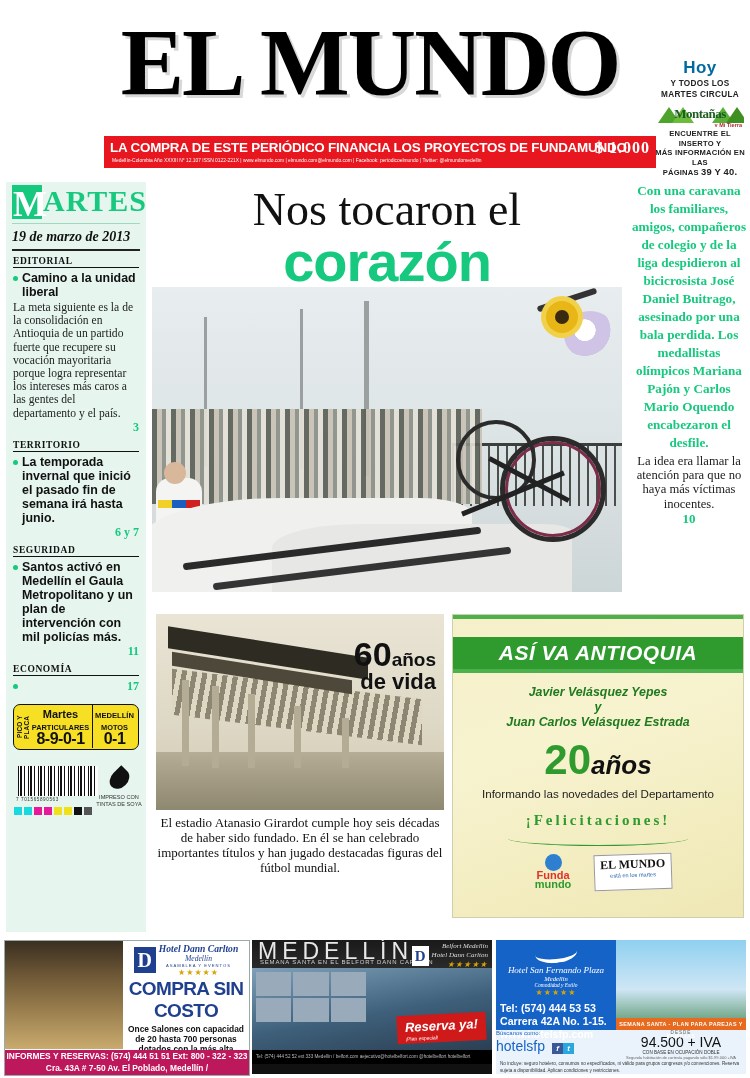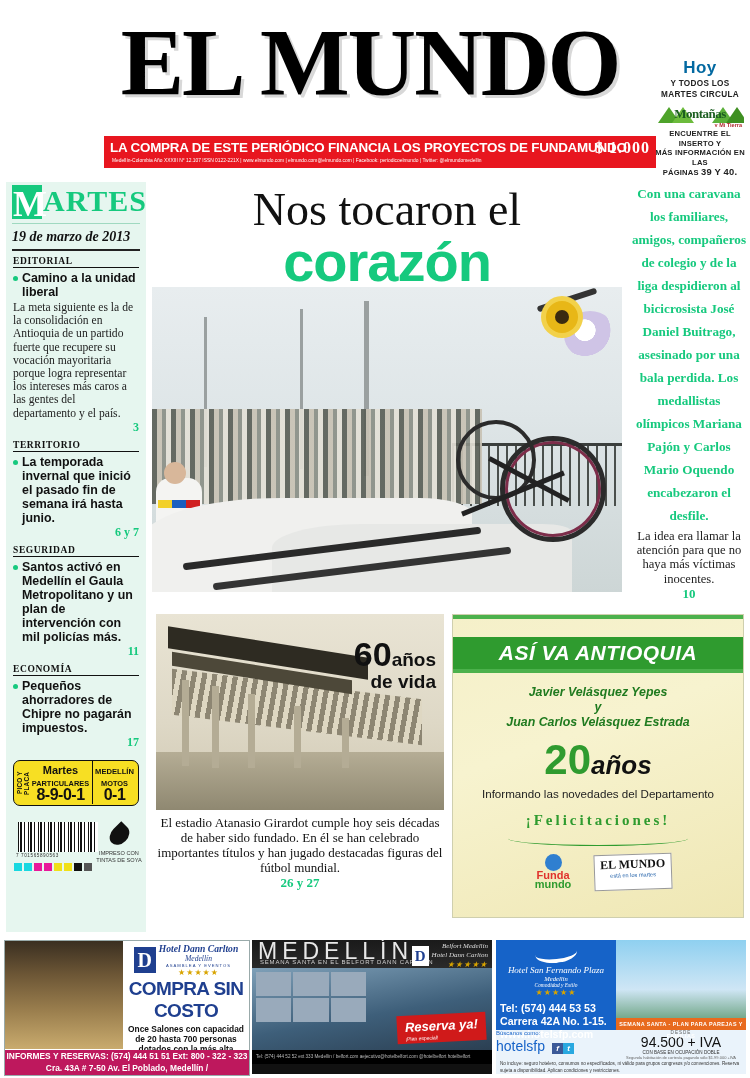--- a/index.html
+++ b/index.html
@@ -89,31 +89,31 @@
   
   .center{position:absolute;left:152px;top:0;width:470px;}
   .headline1{font-family:"Liberation Serif",serif;font-size:46px;line-height:48px;color:#111;text-align:center;margin:4px 0 0;}
   .headline2{font-family:"Liberation Sans",sans-serif;font-weight:bold;font-size:56px;line-height:56px;
     color:#16c97e;text-align:center;letter-spacing:-1px;}
 
   .photo{position:absolute;left:0;top:105px;width:470px;height:305px;overflow:hidden;background:#cfd6d6;}
 
   
   .rightcol{position:absolute;left:628px;top:0;width:118px;padding:0 2px;text-align:center;}
-  .rc-green{font-family:"Liberation Serif",serif;font-weight:bold;font-size:13.2px;line-height:23px;color:#16c97e;}
+  .rc-green{font-family:"Liberation Serif",serif;font-weight:bold;font-size:13.2px;line-height:18px;color:#16c97e;}
   .rc-black{font-family:"Liberation Serif",serif;font-size:12.6px;line-height:14.2px;color:#222;margin-top:2px;}
   .rc-page{font-family:"Liberation Serif",serif;font-weight:bold;font-size:13px;color:#16c97e;}
 
   
   .stadium{position:absolute;left:156px;top:432px;width:288px;}
   .st-photo{position:relative;width:288px;height:196px;overflow:hidden;background:#b9b3a4;}
   .st-60{position:absolute;right:8px;top:24px;text-align:right;}
   .st-60 .n{font-family:"Liberation Sans",sans-serif;font-weight:bold;font-size:34px;line-height:32px;color:#111;}
   .st-60 .a{font-family:"Liberation Sans",sans-serif;font-weight:bold;font-size:19px;color:#111;}
-  .st-60 .v{font-family:"Liberation Sans",sans-serif;font-weight:bold;font-size:19px;line-height:22px;color:#111;}
+  .st-60 .v{font-family:"Liberation Sans",sans-serif;font-weight:bold;font-size:22px;line-height:22px;color:#111;}
   .st-cap{font-family:"Liberation Serif",serif;font-size:13px;line-height:15px;text-align:center;color:#111;margin-top:5px;}
   .st-page{font-family:"Liberation Serif",serif;font-weight:bold;font-size:13px;color:#16c97e;text-align:center;}
 
   
   .adbox{position:absolute;left:452px;top:432px;width:290px;height:302px;
     background:linear-gradient(160deg,#f5f0c9 0%,#f7f3cf 40%,#efe7b4 100%);border:1px solid #cfcfae;
     text-align:center;overflow:hidden;}
   .ad-band{margin:18px 0 0;height:32px;background:#2f9b2f;display:flex;align-items:center;justify-content:center;}
   .ad-band span{font-family:"Liberation Sans",sans-serif;font-style:italic;font-weight:bold;font-size:21px;color:#fff;letter-spacing:.5px;}
   .ad-band-edge{height:4px;background:#4cb14c;}
@@ -313,21 +313,20 @@
           <i class="bullet"></i>
           <span>Santos activó en Medellín el Gaula Metropolitano y un plan de intervención con mil policías más.</span>
         </div>
         <span class="pagenum">11</span>
       </div>
 
       <div class="sec">
         <span class="sec-kicker">ECONOMÍA</span>
         <div class="sec-title">
           <i class="bullet"></i>
-          <span>Pequeños ahorradores de Chipre no pagarán impuestos.</span>
         </div>
         <span class="pagenum">17</span>
       </div>
 
       <div class="picoplaca">
         <div class="pp-side">PICO Y PLACA</div>
         <div class="pp-grid">
           <div class="pp-r1">
             <div class="pp-c1"><span class="pp-day">Martes</span></div>
             <div class="pp-c2"><span class="pp-city">MEDELLÍN</span></div>
@@ -411,21 +410,20 @@
         <div class="st-col" style="left:56px;top:72px;height:82px;"></div>
         <div class="st-col" style="left:92px;top:80px;height:74px;"></div>
         <div class="st-col" style="left:138px;top:92px;height:62px;"></div>
         <div class="st-col" style="left:186px;top:104px;height:50px;"></div>
         <div class="st-60">
           <span class="n">60</span><span class="a">años</span>
           <div class="v">de vida</div>
         </div>
       </div>
       <div class="st-cap">El estadio Atanasio Girardot cumple hoy seis décadas de haber sido fundado. En él se han celebrado importantes títulos y han jugado destacadas figuras del fútbol mundial.</div>
-      <div class="st-page">26 y 27</div>
     </div>
 
     <div class="adbox">
       <div class="ad-band-edge"></div>
       <div class="ad-band">
         <span>ASÍ VA ANTIOQUIA</span>
       </div>
       <div class="ad-band-edge"></div>
 
       <div class="ad-names">

